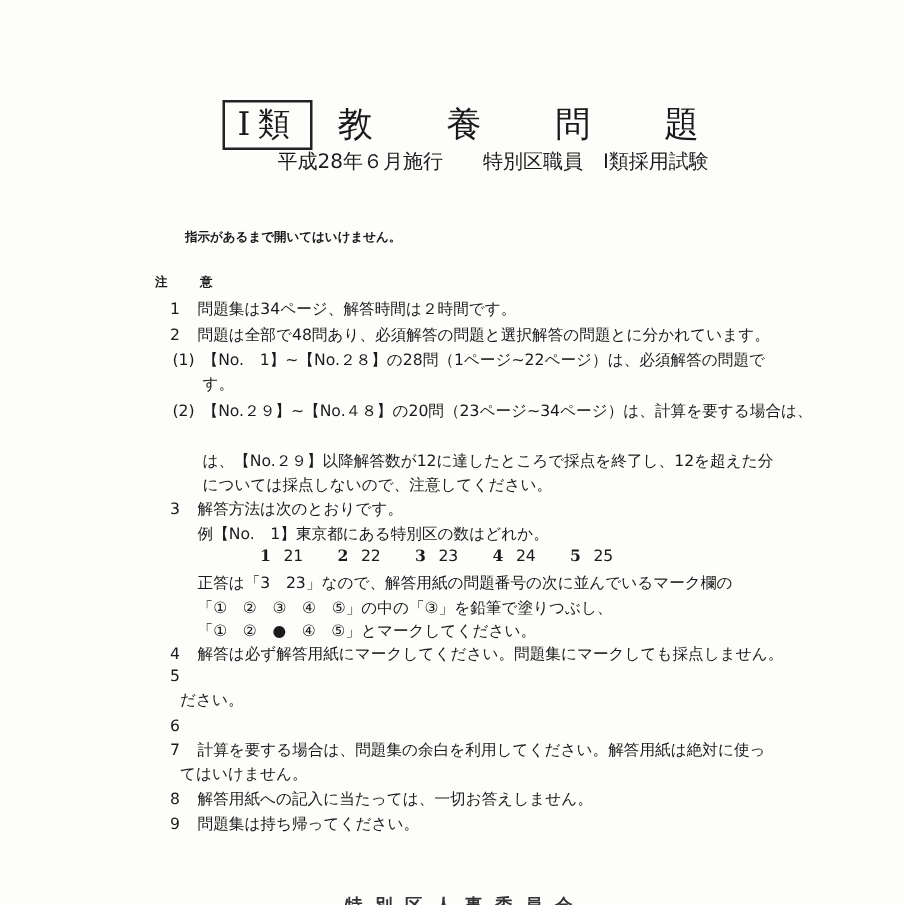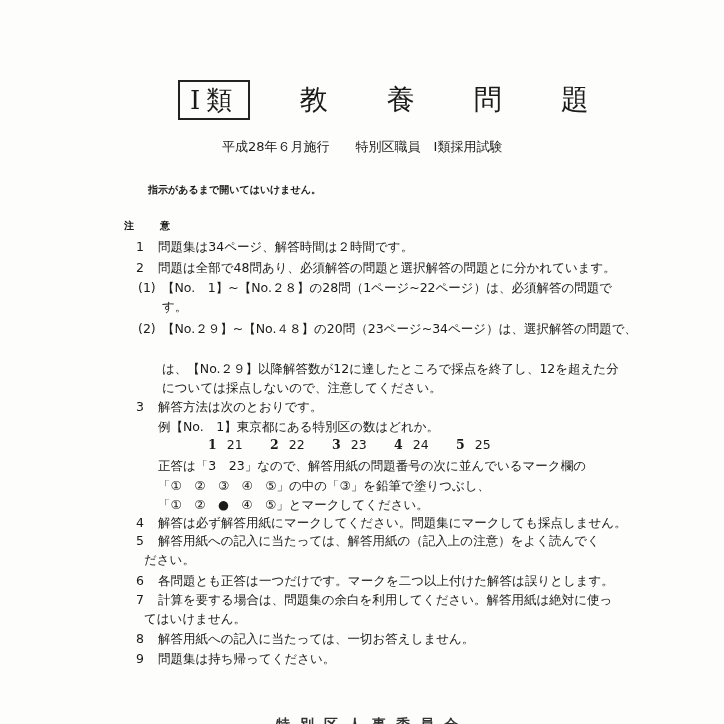--- a/index.html
+++ b/index.html
@@ -1,23 +1,23 @@
 <!DOCTYPE html>
 <html><head>
 <meta charset="utf-8">
 <style>
   html, body { margin:0; padding:0; }
   body { width:724px; height:724px; background:#fdfdfb; overflow:hidden; position:relative;
          font-family:"DejaVu Sans", sans-serif; color:#1a1a1a; }
   .page { position:absolute; left:0; top:0; width:724px; height:724px; }
-  .title { position:absolute; top:80px; left:178px; height:40px; display:flex; align-items:center;text-align:center; }
+  .title { position:absolute; top:80px; left:178px; height:40px; display:flex; align-items:center; }
   .title-box { border:2px solid #222; padding:2px 10px; font-family:"DejaVu Serif", serif; font-size:26px; letter-spacing:6px; line-height:32px; }
   .title-chars { display:flex; margin-left:20px; }
   .title-chars span { font-family:"DejaVu Serif", serif; font-size:28px; width:87px; display:inline-block; }
-  .subtitle { position:absolute; top:138px; left:222px; font-size:13px; white-space:pre; }
+  .subtitle { position:absolute; top:119px; left:222px; font-size:16px; white-space:pre; }
   .warn { position:absolute; top:183px; left:148px; font-size:10px; font-weight:bold; }
   .notes-h { position:absolute; top:219px; left:124px; font-size:10px; font-weight:bold; letter-spacing:8px; }
   .line { position:absolute; font-size:12.5px; white-space:nowrap; line-height:18px; }
   .b { font-weight:normal; }
   .choices { position:absolute; top:437px; left:208px; font-size:12.5px; display:flex; }
   .choices .c { width:62px; }
   .choices .n { font-family:"DejaVu Serif", serif; font-weight:bold; margin-right:10px; }
   .footer { position:absolute; top:716px; left:276px; font-size:14px; letter-spacing:10px; font-weight:bold; color:#333; }
 </style>
 </head>
@@ -40,21 +40,21 @@
 
   <div class="line" style="top:238px;left:136px">1</div>
   <div class="line" style="top:238px;left:158px">問題集は34ページ、解答時間は２時間です。</div>
 
   <div class="line" style="top:259px;left:136px">2</div>
   <div class="line" style="top:259px;left:158px">問題は全部で48問あり、必須解答の問題と選択解答の問題とに分かれています。</div>
   <div class="line" style="top:279px;left:138px">(1)</div>
   <div class="line b" style="top:279px;left:162px">【No.　1】~【No.２８】の28問（1ページ~22ページ）は、必須解答の問題で</div>
   <div class="line" style="top:298px;left:162px">す。</div>
   <div class="line" style="top:320px;left:138px">(2)</div>
-  <div class="line b" style="top:320px;left:162px">【No.２９】~【No.４８】の20問（23ページ~34ページ）は、選択解答の問題で、</div>
+  <div class="line b" style="top:320px;left:162px">【No.２９】~【No.４８】の20問（23ページ~34ページ）は、計算を要する場合は、</div>
   <div class="line b" style="top:360px;left:162px">は、【No.２９】以降解答数が12に達したところで採点を終了し、12を超えた分</div>
   <div class="line b" style="top:379px;left:162px">については採点しないので、注意してください。</div>
 
   <div class="line" style="top:398px;left:136px">3</div>
   <div class="line" style="top:398px;left:158px">解答方法は次のとおりです。</div>
   <div class="line" style="top:418px;left:158px">例【No.　1】東京都にある特別区の数はどれか。</div>
   <div class="choices">
     <div class="c"><span class="n">1</span><span>21</span></div>
     <div class="c"><span class="n">2</span><span>22</span></div>
     <div class="c"><span class="n">3</span><span>23</span></div>
@@ -62,25 +62,23 @@
     <div class="c"><span class="n">5</span><span>25</span></div>
   </div>
   <div class="line" style="top:457px;left:158px">正答は「3　23」なので、解答用紙の問題番号の次に並んでいるマーク欄の</div>
   <div class="line" style="top:477px;left:158px">「①　②　③　④　⑤」の中の「③」を鉛筆で塗りつぶし、</div>
   <div class="line" style="top:496px;left:158px">「①　②　●　④　⑤」とマークしてください。</div>
 
   <div class="line" style="top:514px;left:136px">4</div>
   <div class="line" style="top:514px;left:158px">解答は必ず解答用紙にマークしてください。問題集にマークしても採点しません。</div>
 
   <div class="line" style="top:532px;left:136px">5</div>
-  <div class="line" style="top:532px;left:158px">解答用紙への記入に当たっては、解答用紙の（記入上の注意）をよく読んでく</div>
   <div class="line" style="top:551px;left:144px">ださい。</div>
 
   <div class="line" style="top:572px;left:136px">6</div>
-  <div class="line" style="top:572px;left:158px">各問題とも正答は一つだけです。マークを二つ以上付けた解答は誤りとします。</div>
 
   <div class="line" style="top:591px;left:136px">7</div>
   <div class="line" style="top:591px;left:158px">計算を要する場合は、問題集の余白を利用してください。解答用紙は絶対に使っ</div>
   <div class="line b" style="top:610px;left:144px">てはいけません。</div>
 
   <div class="line" style="top:630px;left:136px">8</div>
   <div class="line" style="top:630px;left:158px">解答用紙への記入に当たっては、一切お答えしません。</div>
 
   <div class="line" style="top:650px;left:136px">9</div>
   <div class="line b" style="top:650px;left:158px">問題集は持ち帰ってください。</div>

